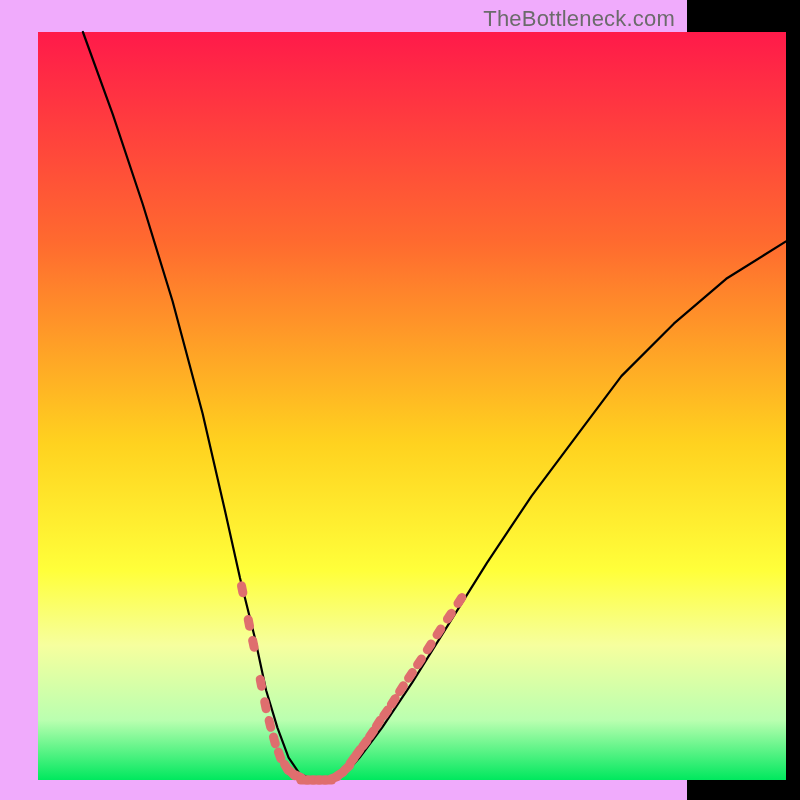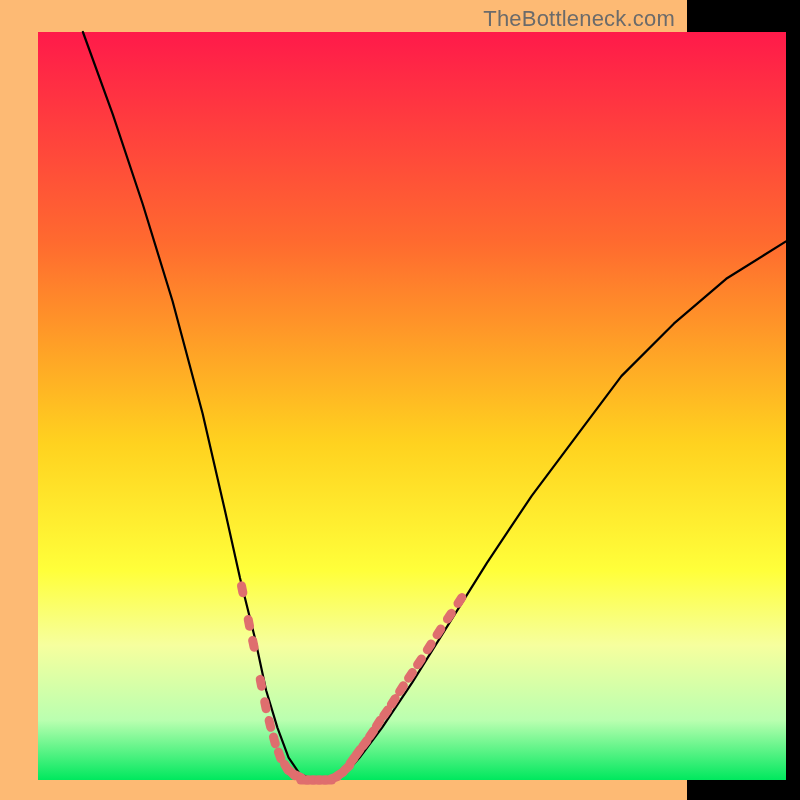--- a/index.html
+++ b/index.html
@@ -10,21 +10,21 @@
     background: #000;
     overflow: hidden;
     font-family: Arial, Helvetica, sans-serif;
   }
   .frame {
     position: absolute;
     left: 0;
     top: 0;
     width: 687px;
     height: 800px;
-    background: #fdba74;
+    background: #f0abfc;
   }
   .watermark {
     position: absolute;
     top: 6px;
     right: 12px;
     color: #6b6b6b;
     font-size: 22px;
     font-weight: 500;
     letter-spacing: 0.2px;
   }

